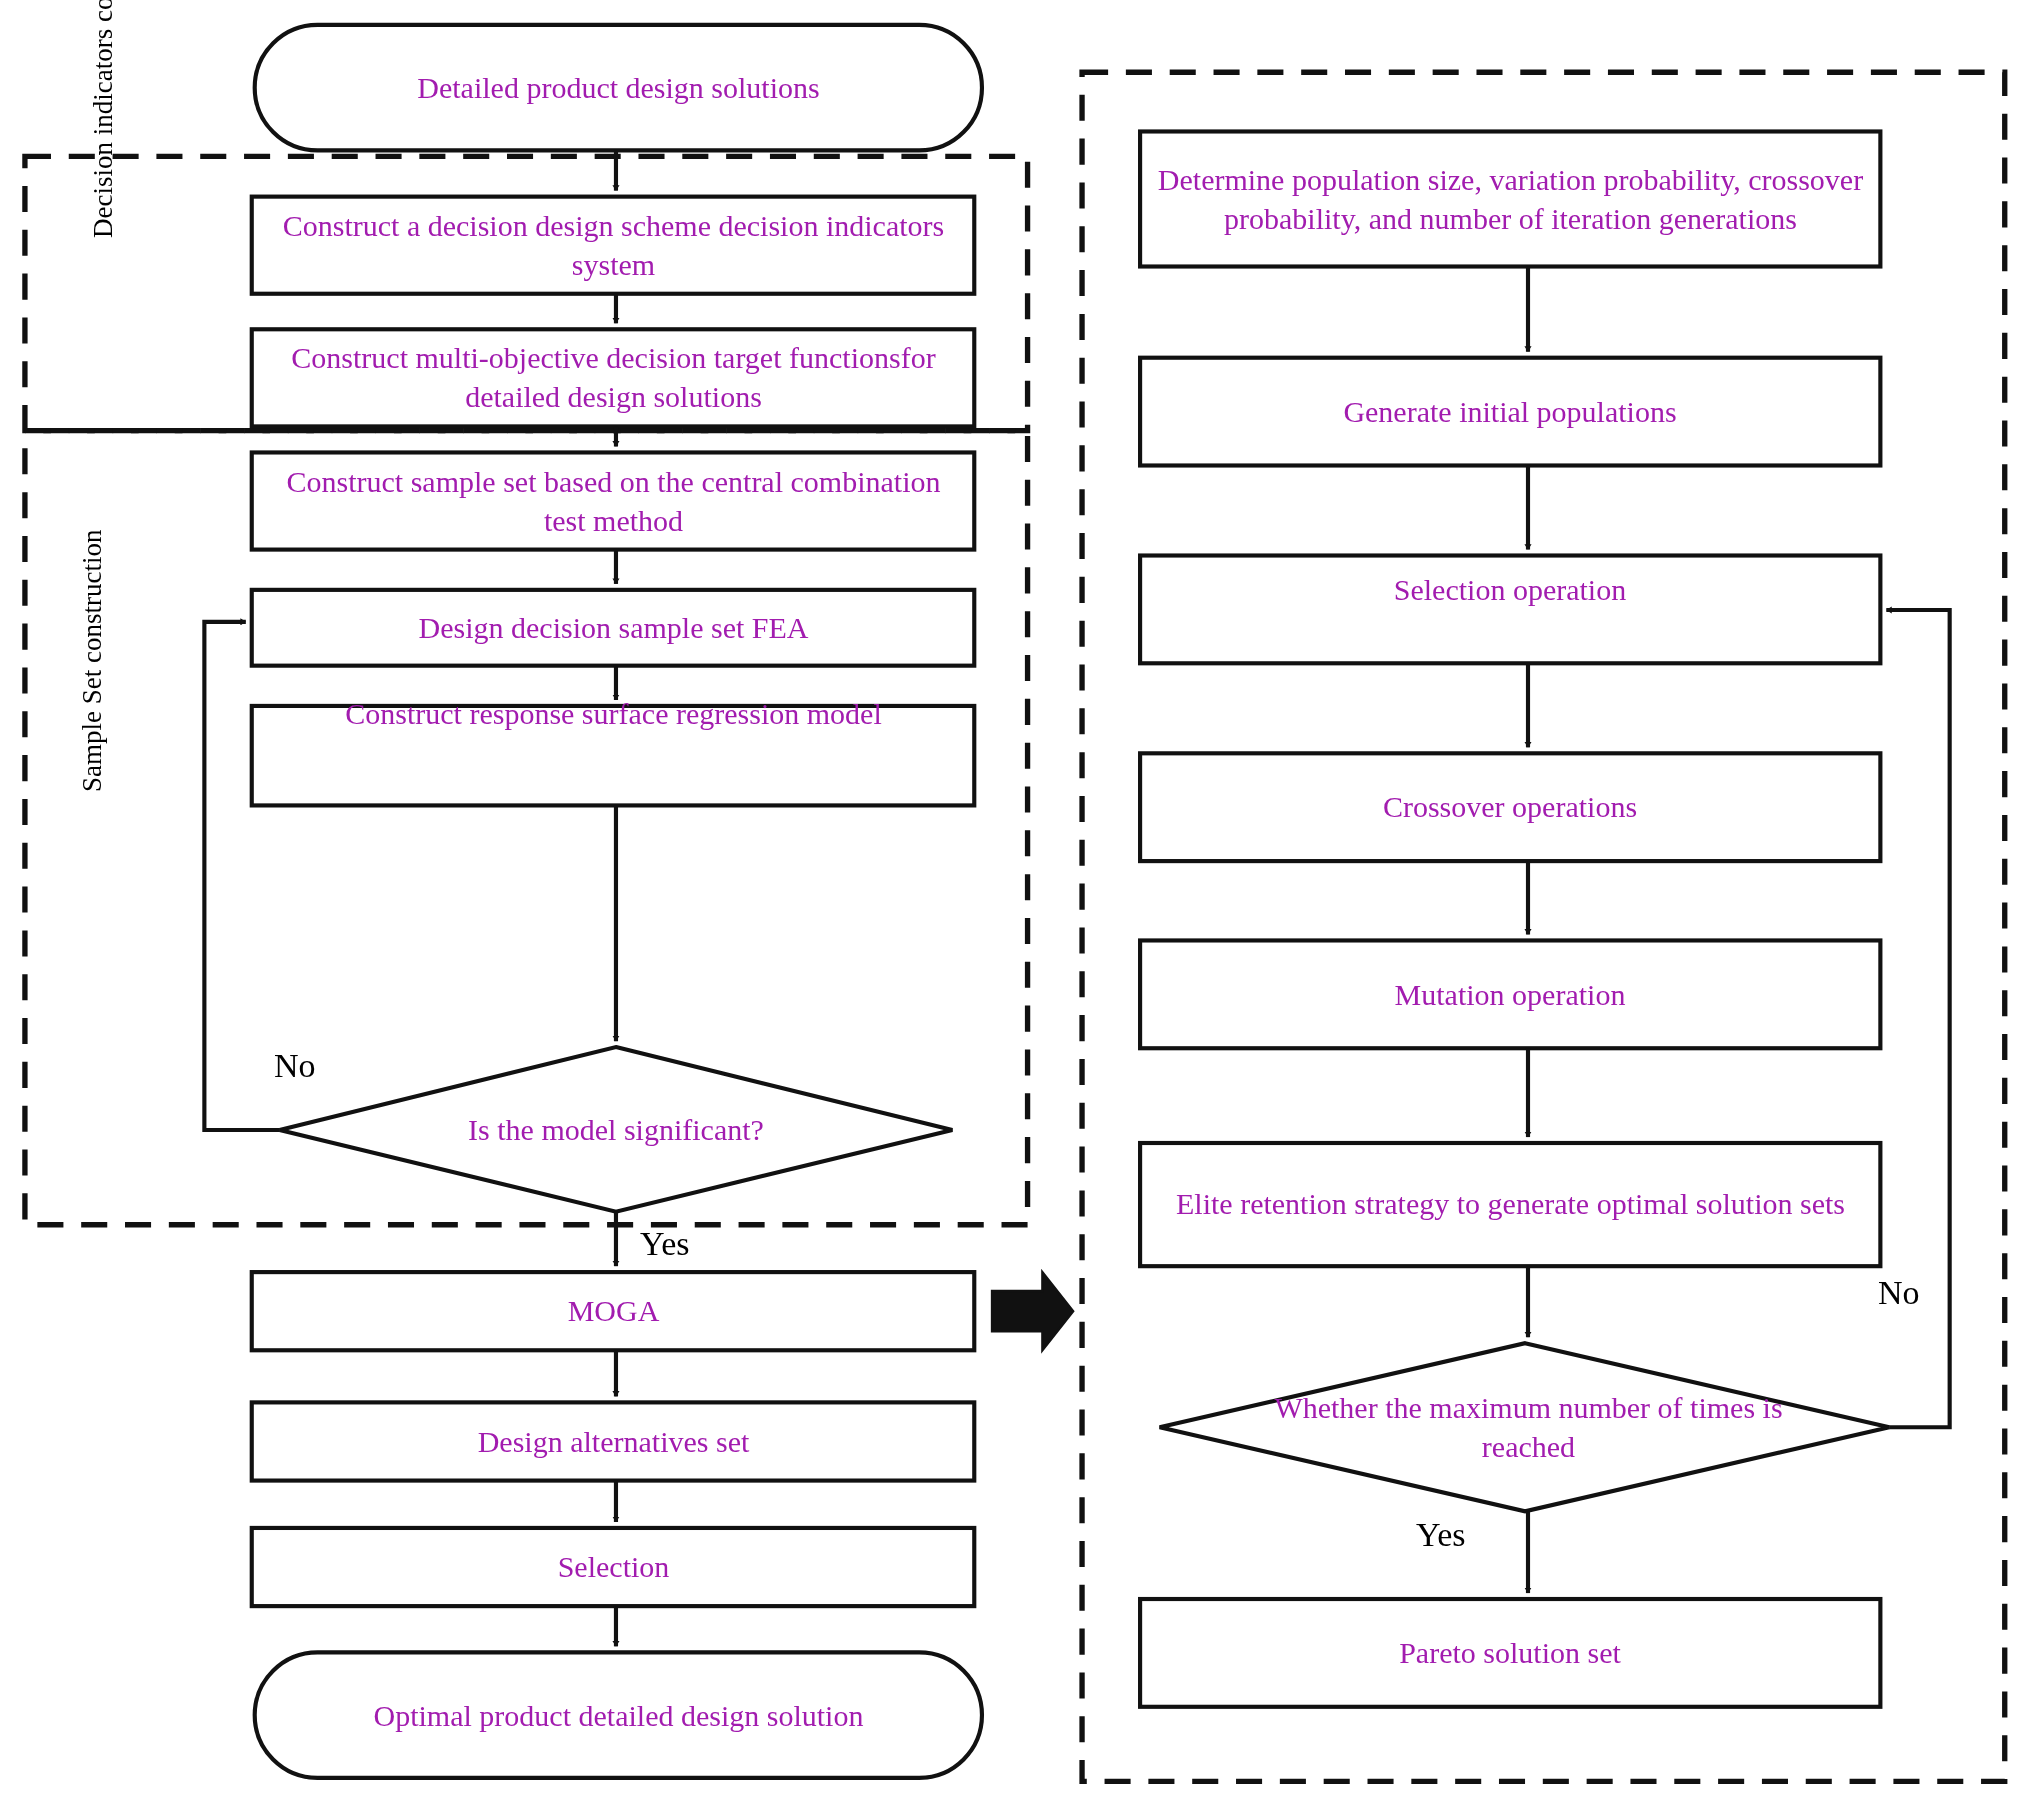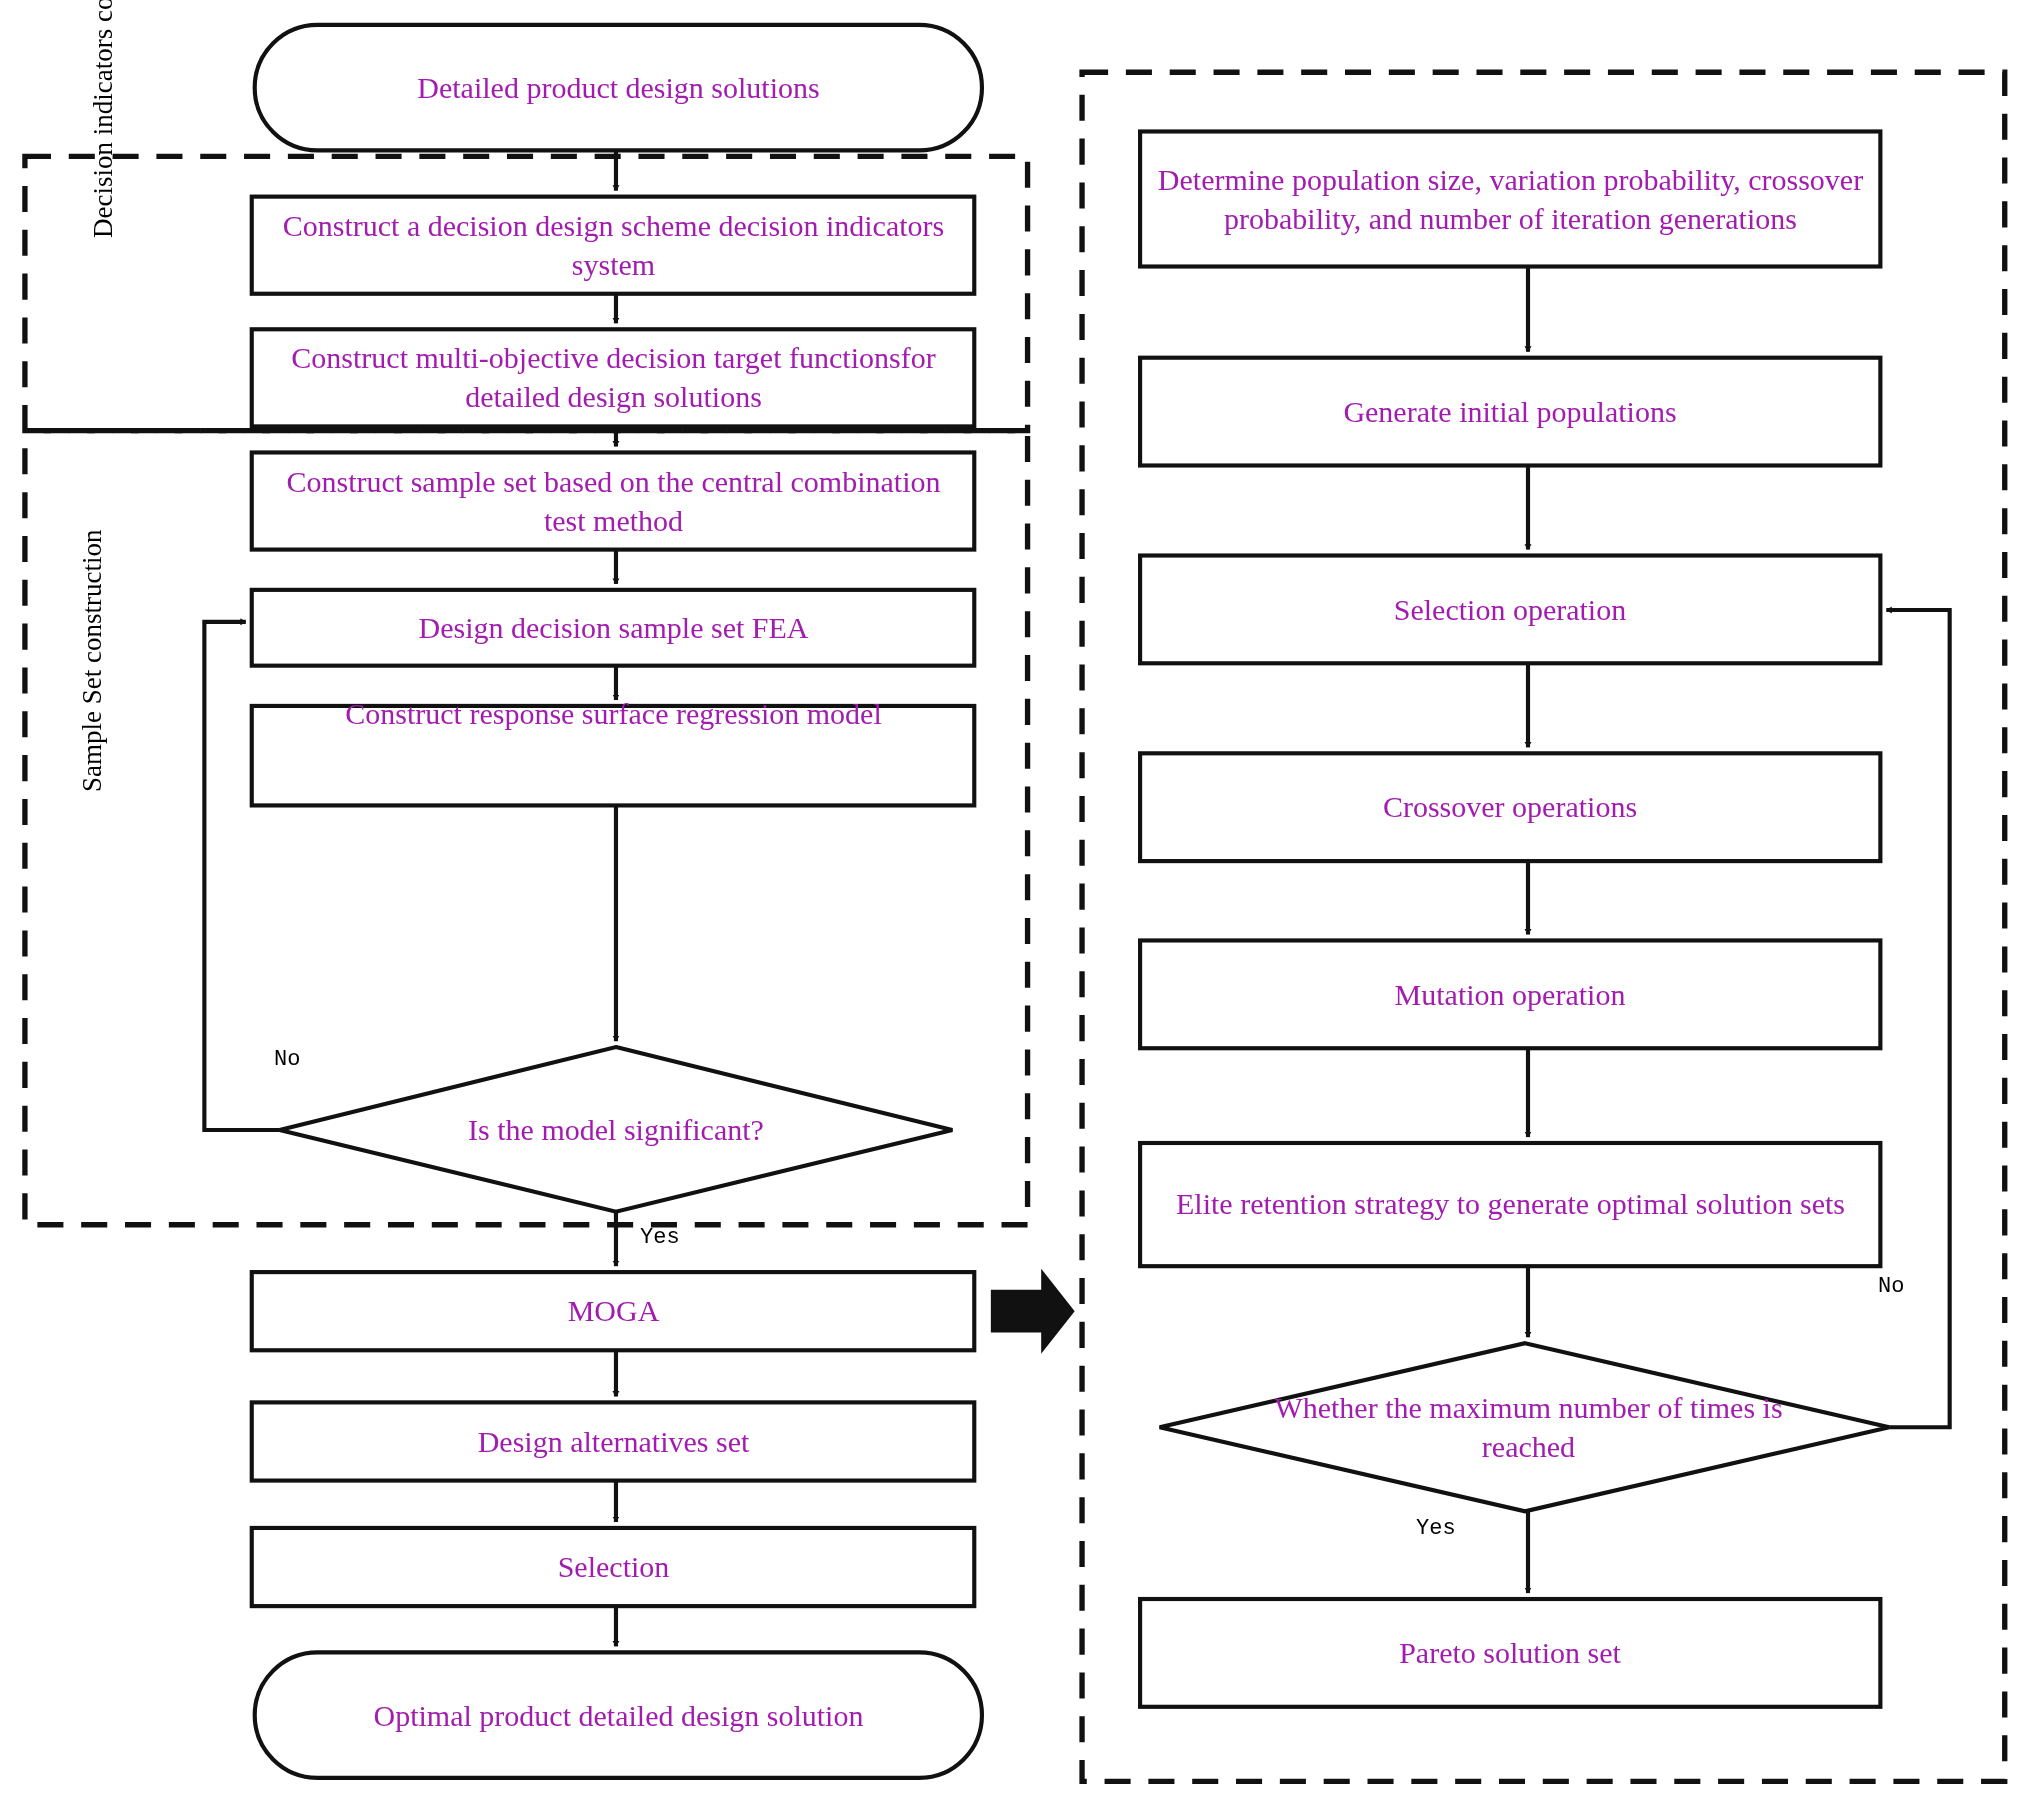--- a/index.html
+++ b/index.html
@@ -2,22 +2,22 @@
 <html style="font-size:9.5px"><head>
 <meta charset="utf-8">
 <style>
   html,body{margin:0;padding:0;background:#ffffff;}
   #stage{position:relative;width:2035px;height:1798px;background:#fff;
          font-family:"Liberation Serif","DejaVu Serif",serif;}
   svg.layer{position:absolute;left:0;top:0;width:2035px;height:1798px;}
   .node-text{position:absolute;display:flex;align-items:center;justify-content:center;
              text-align:center;color:#a21caf;line-height:1.28;
              font-family:"Liberation Serif","DejaVu Serif",serif;font-size:30px;}
-  .edge-label{position:absolute;color:#000;font-size:22px;white-space:nowrap;
-              font-family:Liberation Mono, monospace;}
+  .edge-label{position:absolute;color:#000;font-size:34px;white-space:nowrap;
+              font-family:Liberation Serif, serif;}
   .group-label{position:absolute;color:#000;font-size:27px;white-space:nowrap;
                text-align:center;line-height:1.18;
                font-family:"Liberation Serif","DejaVu Serif",serif;
                transform-origin:center center;transform:rotate(180deg);
                writing-mode:vertical-rl;}
 </style>
 </head>
 <body>
 
 <div id="stage">
@@ -105,21 +105,21 @@
   <div class="node-text" style="left:252px;top:1272px;width:723px;height:78px;">MOGA</div>
   <div class="node-text" style="left:252px;top:1403px;width:723px;height:78px;">Design alternatives set</div>
   <div class="node-text" style="left:252px;top:1528px;width:723px;height:78px;">Selection</div>
   <div class="node-text" style="left:255px;top:1653px;width:727px;height:126px;">Optimal product detailed design solution</div>
 
   <div class="edge-label" style="left:274px;top:1047px;">No</div>
   <div class="edge-label" style="left:640px;top:1225px;">Yes</div>
 
   <div class="node-text" style="left:1140px;top:358px;width:740px;height:108px;">Generate initial populations</div>
   <div class="node-text" style="left:1155px;top:132px;width:711px;height:135px;">Determine population size, variation probability, crossover probability, and number of iteration generations</div>
-  <div class="node-text" style="left:1140px;top:556px;width:740px;height:108px;">Selection operation</div>
+  <div class="node-text" style="left:1140px;top:536px;width:740px;height:108px;">Selection operation</div>
   <div class="node-text" style="left:1140px;top:753px;width:740px;height:108px;">Crossover operations</div>
   <div class="node-text" style="left:1140px;top:941px;width:740px;height:108px;">Mutation operation</div>
   <div class="node-text" style="left:1152px;top:1143px;width:717px;height:123px;">Elite retention strategy to generate optimal solution sets</div>
   <div class="node-text" style="left:1250px;top:1355px;width:557px;height:145px;">Whether the maximum number of times is reached</div>
   <div class="node-text" style="left:1140px;top:1599px;width:740px;height:108px;">Pareto solution set</div>
 
   <div class="edge-label" style="left:1878px;top:1274px;">No</div>
   <div class="edge-label" style="left:1416px;top:1516px;">Yes</div>
 
 </div>

